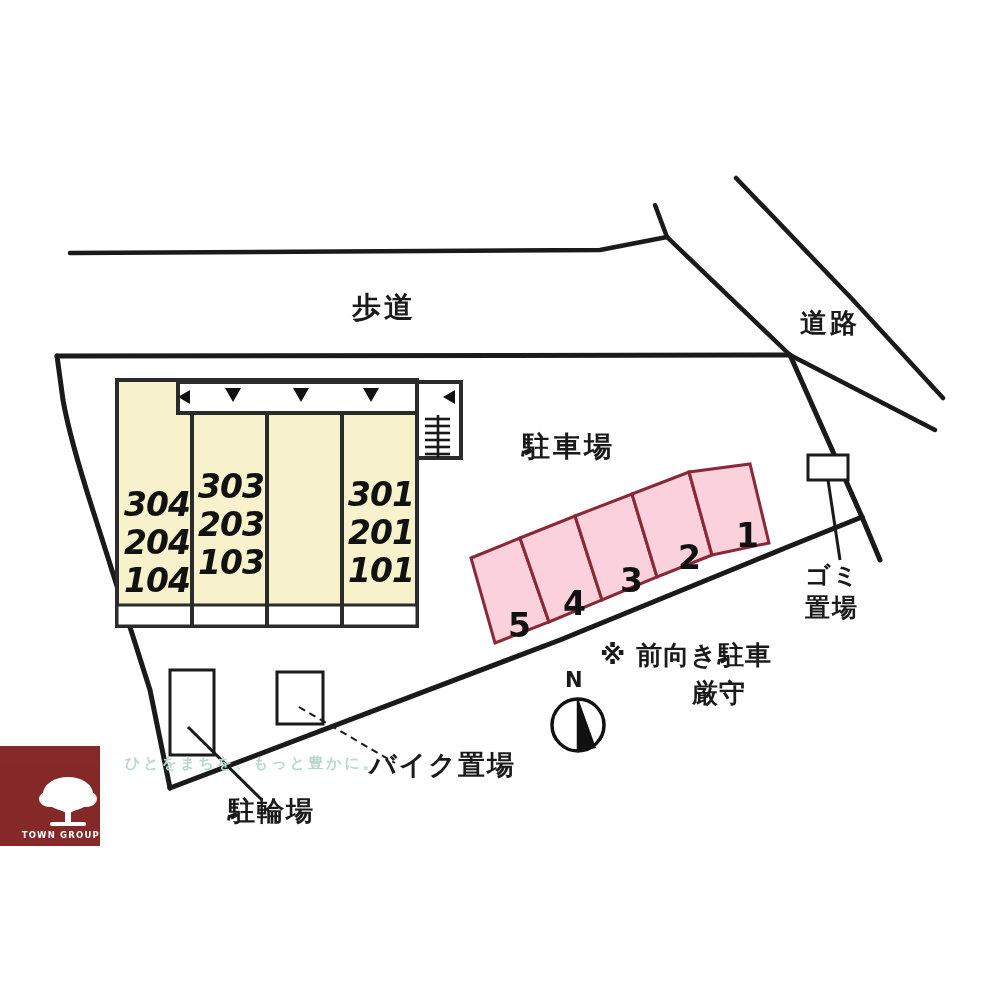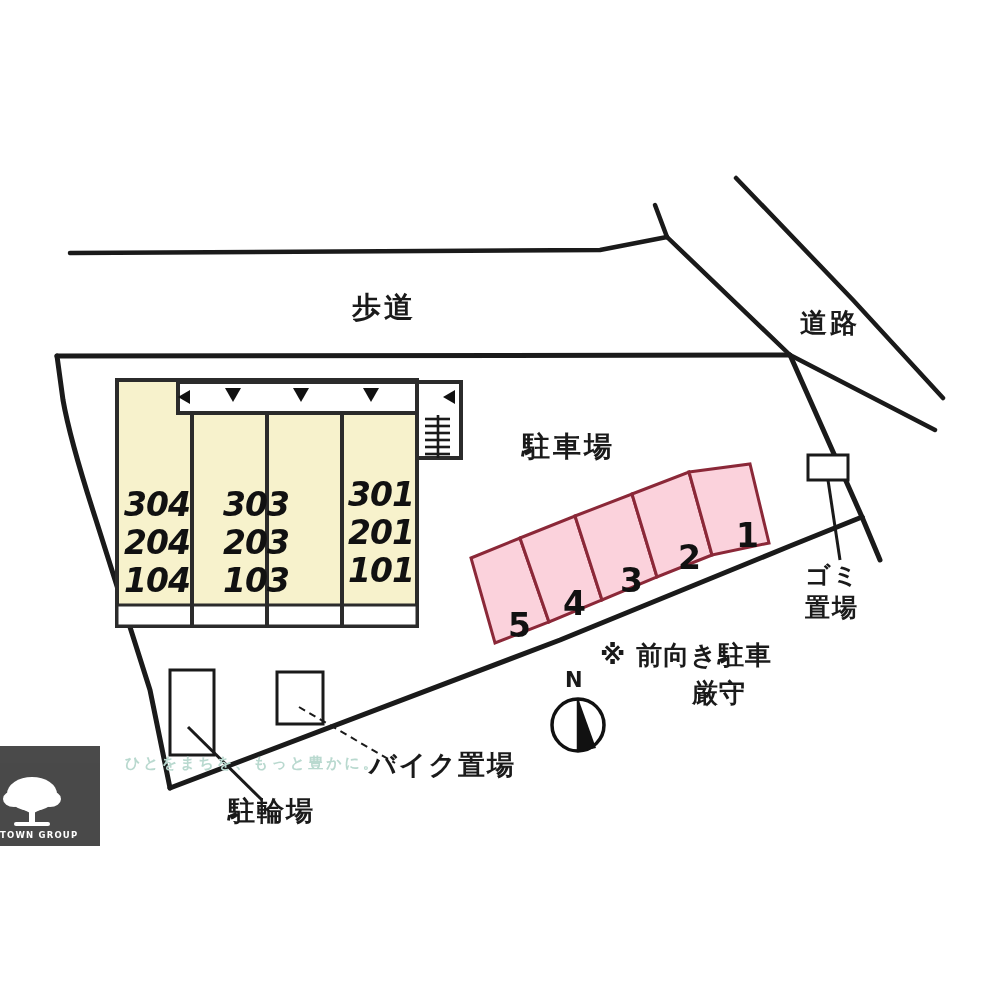--- a/index.html
+++ b/index.html
@@ -36,22 +36,22 @@
   }
   
   .stallnum{
     position:absolute;font-size:33px;font-weight:700;color:#111;
     font-family:"DejaVu Sans","Liberation Sans",sans-serif;
   }
   
   #wm{position:absolute;left:0;top:742px;width:420px;height:110px;}
   #wm-badge{
     position:absolute;left:0;top:4px;width:100px;height:100px;
-    background:#404040;display:flex;flex-direction:column;
-    align-items:flex-start;justify-content:flex-end;padding-bottom:6px;
+    background:#7f1d1d;display:flex;flex-direction:column;
+    align-items:flex-end;justify-content:flex-end;padding-bottom:6px;
     box-sizing:border-box;opacity:.95;
   }
   #wm-badge .tg{font-size:8.5px;color:#fff;letter-spacing:1.2px;font-weight:700;}
   #wm-tag{
     position:absolute;left:125px;top:12px;font-size:15px;color:#b9d9cf;
     letter-spacing:3px;font-weight:700;white-space:nowrap;
   }
   #wm-name{
     position:absolute;left:118px;top:32px;font-size:50px;color:#7fc6b0;
     letter-spacing:2px;font-weight:700;white-space:nowrap;opacity:.9;
@@ -170,21 +170,21 @@
 
   <div class="lbl lbl-bike">バイク置場</div>
   <div class="lbl lbl-cycle">駐輪場</div>
   <div class="lbl lbl-n">N</div>
 
   <div class="unitnum" style="left:123px;top:486px;width:68px;">
     <div>304</div>
     <div>204</div>
     <div>104</div>
   </div>
-  <div class="unitnum" style="left:197px;top:486px;width:68px;margin-left:25px;">
+  <div class="unitnum" style="left:197px;top:468px;width:68px;">
     <div>303</div>
     <div>203</div>
     <div>103</div>
   </div>
   <div class="unitnum" style="left:347px;top:476px;width:68px;">
     <div>301</div>
     <div>201</div>
     <div>101</div>
   </div>
 

